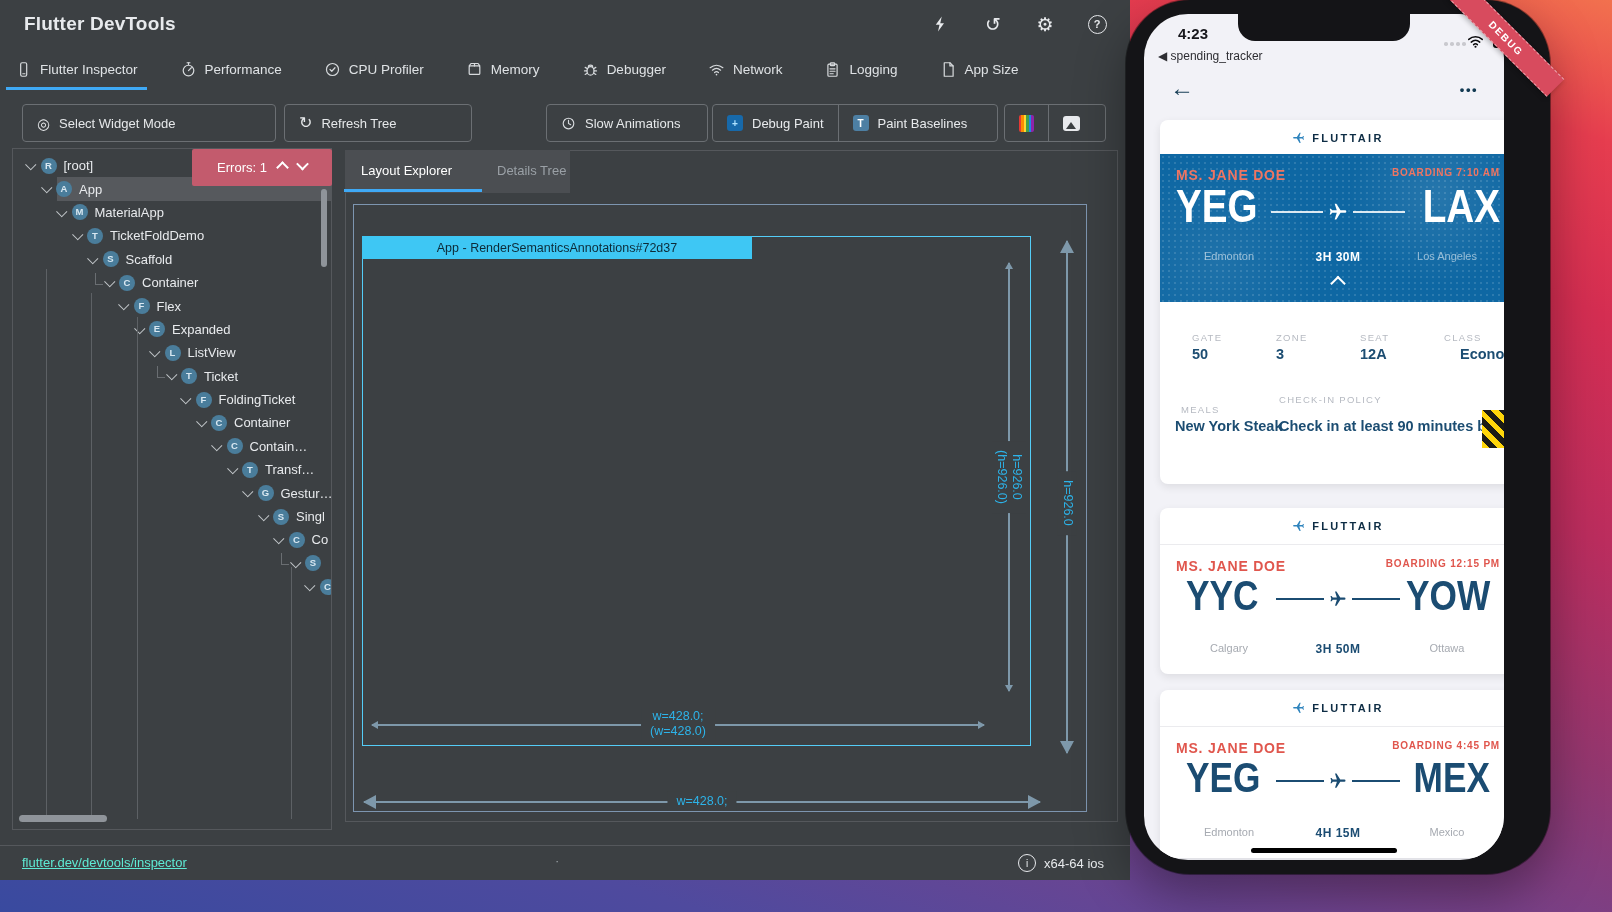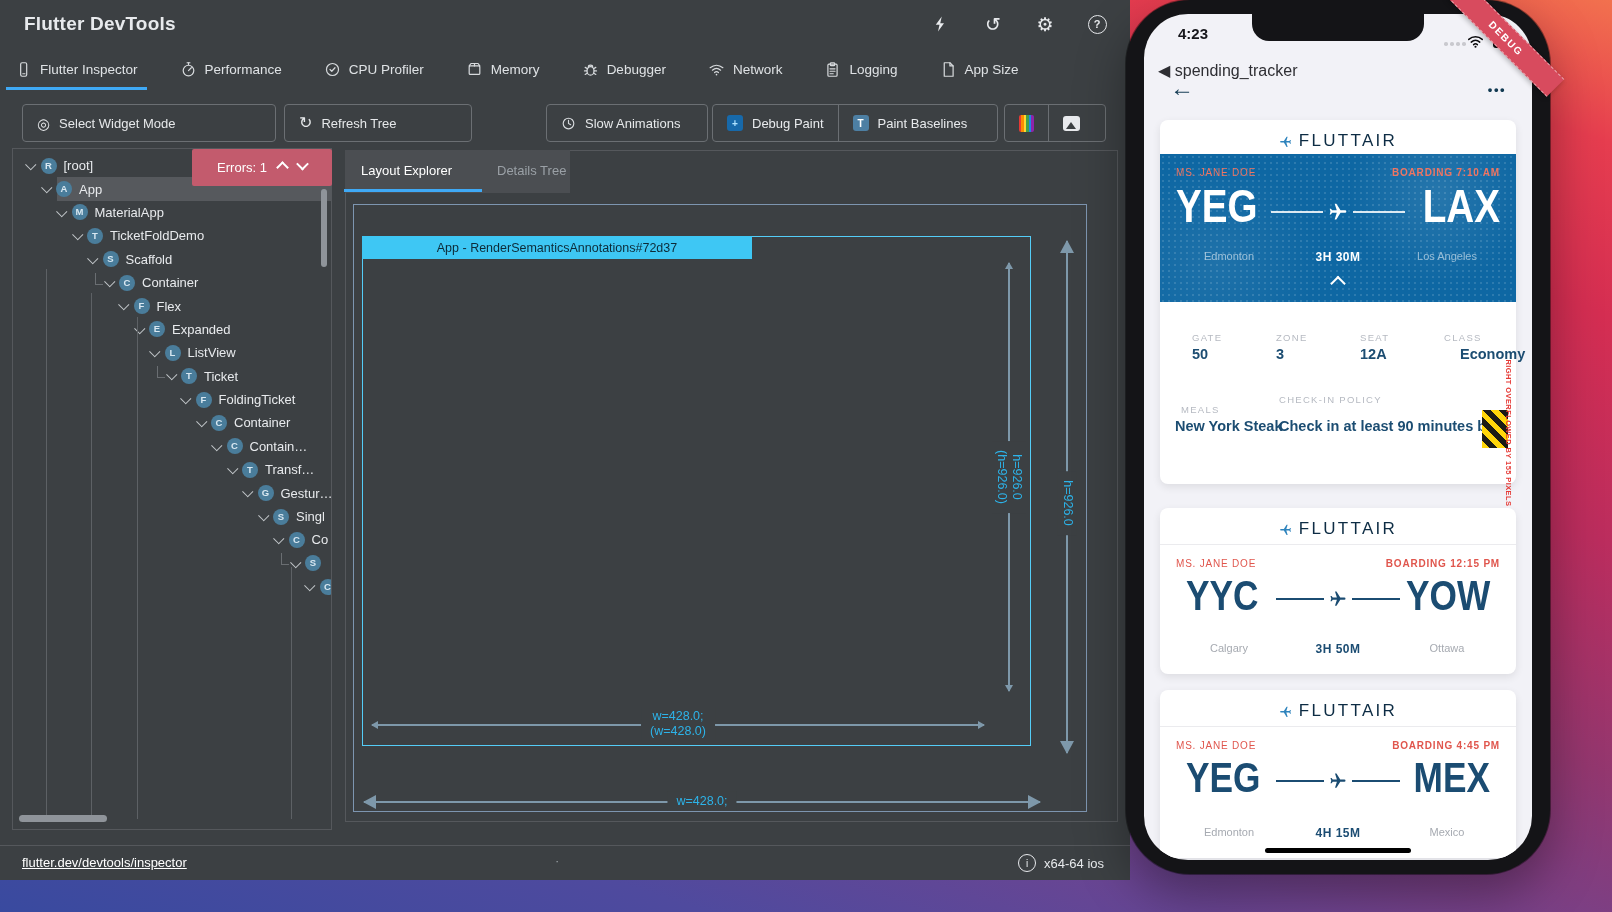--- a/index.html
+++ b/index.html
@@ -57,48 +57,48 @@
   .arh.bg::before{left:-1px;top:-6.2px;border:7px solid transparent;border-left:0;border-right:13px solid #7e98aa}
   .arh.bg::after{right:-1px;top:-6.2px;border:7px solid transparent;border-right:0;border-left:13px solid #7e98aa}
   .arv.sm::before{top:-1px;left:-3.2px;border:4px solid transparent;border-top:0;border-bottom:7px solid #7e98aa}
   .arv.sm::after{bottom:-1px;left:-3.2px;border:4px solid transparent;border-bottom:0;border-top:7px solid #7e98aa}
   .arv.bg::before{top:-1px;left:-6.2px;border:7px solid transparent;border-top:0;border-bottom:13px solid #7e98aa}
   .arv.bg::after{bottom:-1px;left:-6.2px;border:7px solid transparent;border-bottom:0;border-top:13px solid #7e98aa}
   .lx-vlabel,.lx-hlabel{position:absolute;background:#3c4043;color:#2db3e9;font-size:12.5px;line-height:15px;padding:2px 9px;text-align:center;white-space:nowrap}
   .lx-vlabel{transform:translate(-50%,-50%) rotate(90deg)}
   .lx-hlabel{transform:translate(-50%,-50%)}
   .dt-status{position:absolute;left:0;top:845px;width:1130px;height:35px;border-top:1px solid #55585c;box-sizing:border-box}
-  .dt-link{position:absolute;left:22px;top:9px;color:#ffffff;text-decoration:underline;cursor:pointer}
+  .dt-link{position:absolute;left:22px;top:9px;color:#5eead4;text-decoration:underline;cursor:pointer}
   .dt-dot{position:absolute;left:555px;top:7px;color:#9aa0a6}
   .dt-plat{position:absolute;right:26px;top:8px;display:flex;align-items:center;gap:8px}
   .info-circ{width:16px;height:16px;border:1.5px solid #e8eaed;border-radius:50%;font-size:10px;display:flex;align-items:center;justify-content:center}
   
   .phone{position:absolute;left:1126px;top:0;width:424px;height:874px;border-radius:64px;background:#141417;box-shadow:0 0 0 1px rgba(0,0,0,.4),0 20px 50px rgba(0,0,0,.35)}
-  .screen{position:absolute;left:18px;top:14px;width:388px;height:846px;border-radius:44px;background:#f2f2f7;overflow:hidden}
+  .screen{position:absolute;left:18px;top:14px;width:360px;height:846px;border-radius:44px;background:#f2f2f7;overflow:hidden}
   .notch{position:absolute;left:50%;transform:translateX(-50%);top:0;width:172px;height:27px;background:#141417;border-radius:0 0 17px 17px}
   .ptime{position:absolute;left:34px;top:11px;font-size:15px;font-weight:bold;color:#17171c}
-  .pback{position:absolute;left:14px;top:47px;font-size:16px;color:#2e2e33}
+  .pback{position:absolute;left:14px;top:35px;font-size:12px;color:#2e2e33}
   .celldots{position:absolute;left:300px;top:28px;display:flex;gap:2.5px}
   .celldots i{width:3.5px;height:3.5px;border-radius:50%;background:#c9c9ce}
   .wifi{position:absolute;left:323px;top:20px}
   .batt{position:absolute;left:349px;top:23px;width:23px;height:11px;background:#0c0c0e;border-radius:3px}
   .batt::after{content:"";position:absolute;right:-3px;top:3px;width:2px;height:5px;background:#0c0c0e;border-radius:0 1.5px 1.5px 0}
   .ribbon{position:absolute;right:-26px;top:26px;width:140px;height:23px;background:#d84b5e;transform:rotate(45deg);display:flex;align-items:center;justify-content:center;color:#fff;font-size:10px;font-weight:bold;letter-spacing:1.6px;border-top:1px dashed rgba(255,255,255,.5);border-bottom:1px dashed rgba(255,255,255,.5);box-shadow:0 2px 5px rgba(0,0,0,.25)}
   .backar{position:absolute;left:26px;top:60px;font-size:24px;color:#123a52;cursor:pointer}
   .ptitle{position:absolute;left:0;right:0;top:73px;text-align:center;font-size:14px;font-weight:bold;letter-spacing:3px;color:#0e2f49}
   .pmenu{position:absolute;right:26px;top:68px;font-size:13px;font-weight:bold;letter-spacing:1.5px;color:#123a52;cursor:pointer}
   .card{position:absolute;left:16px;width:356px;background:#fff;border-radius:8px;box-shadow:0 3px 9px rgba(0,0,0,.09)}
   .logo{position:absolute;left:0;right:0;display:flex;align-items:center;justify-content:center;gap:7px}
-  .logo span{font-size:17px;font-weight:normal;letter-spacing:2.3px;color:#0d2c44}
+  .logo span{font-size:11px;font-weight:bold;letter-spacing:2.3px;color:#0d2c44}
   .bluezone{position:absolute;left:0;right:0;top:34px;height:148px;background-color:#0e67a3;
     background-image:radial-gradient(circle at 78% 28%,rgba(255,255,255,.10),transparent 30%),
       radial-gradient(circle at 16% 72%,rgba(255,255,255,.07),transparent 32%),
       radial-gradient(rgba(255,255,255,.13) 1px,transparent 1.3px);
     background-size:auto,auto,6px 6px}
-  .pass-l{position:absolute;left:16px;top:13px;font-size:10px;font-weight:normal;letter-spacing:.8px}
+  .pass-l{position:absolute;left:16px;top:13px;font-size:14px;font-weight:bold;letter-spacing:.8px}
   .pass-r{position:absolute;right:16px;top:13px;font-size:10px;font-weight:bold;letter-spacing:.8px}
   .code{position:absolute;font-weight:bold;font-size:46px;line-height:52px}
   .code.l{left:16px;transform:scaleX(.84);transform-origin:left center}
   .code.r{right:16px;transform:scaleX(.84);transform-origin:right center}
   .planebar{position:absolute;left:50%;transform:translateX(-50%);display:flex;align-items:center;gap:5px}
   .planebar i{display:block;width:52px;height:1.2px}
   .city{position:absolute;width:110px;text-align:center;font-size:11px}
   .dur{position:absolute;left:50%;transform:translateX(-50%);font-size:12px;font-weight:bold;letter-spacing:.5px}
   .chevup{position:absolute;left:50%;top:124px;width:9px;height:9px;border-top:2px solid #fff;border-left:2px solid #fff;transform:translateX(-50%) rotate(45deg);cursor:pointer}
   .details{position:absolute;left:0;right:0;top:182px;height:182px}

